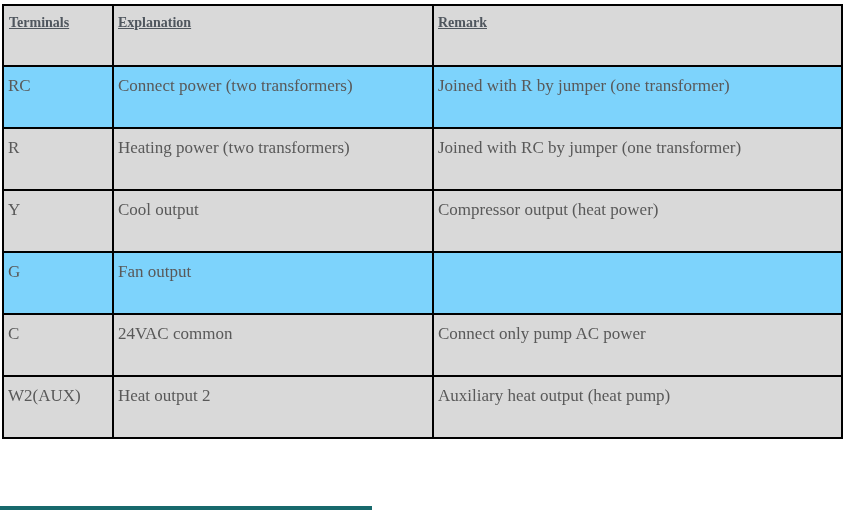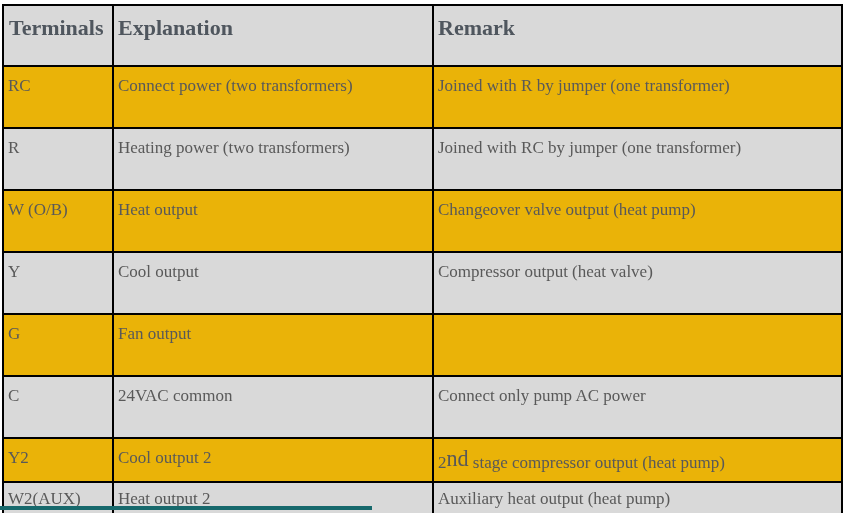--- a/index.html
+++ b/index.html
@@ -36,24 +36,25 @@
     vertical-align:top;
     text-align:left;
     font-size:17px;
     padding:9px 4px 4px 4px;
     overflow:hidden;
   }
   thead tr{height:61px;background:var(--row-shaded);}
   th{
     font-weight:bold;
     color:var(--header-text);
-    font-size:22px;
+    font-size:14px;
+    text-decoration:underline;
   }
   th.terminal-h{text-align:left;padding-left:5px;}
-  tbody tr{height:62px;background:#eab308;}
+  tbody tr{height:62px;background:#7dd3fc;}
   tbody tr.shaded{background:var(--row-shaded);}
   tbody tr:nth-child(7){height:44px;}
   tbody tr:nth-child(8){height:33px;}
   tbody tr:nth-child(8) td{border-bottom:none;padding-top:6px;}
   td.terminal-cell{white-space:nowrap;}
   .nd{
     font-size:1.3em;
     position:relative;
     top:-2px;
   }
@@ -87,44 +88,34 @@
         <tr>
           <td class="terminal-cell">RC</td>
           <td>Connect power (two transformers)</td>
           <td>Joined with R by jumper (one transformer)</td>
         </tr>
         <tr class="shaded">
           <td class="terminal-cell">R</td>
           <td>Heating power (two transformers)</td>
           <td>Joined with RC by jumper (one transformer)</td>
         </tr>
-        <tr>
-          <td class="terminal-cell">W (O/B)</td>
-          <td>Heat output</td>
-          <td>Changeover valve output (heat pump)</td>
-        </tr>
         <tr class="shaded">
           <td class="terminal-cell">Y</td>
           <td>Cool output</td>
-          <td>Compressor output (heat valve)</td>
+          <td>Compressor output (heat power)</td>
         </tr>
         <tr>
           <td class="terminal-cell">G</td>
           <td>Fan output</td>
           <td></td>
         </tr>
         <tr class="shaded">
           <td class="terminal-cell">C</td>
           <td>24VAC common</td>
           <td>Connect only pump AC power</td>
-        </tr>
-        <tr>
-          <td class="terminal-cell">Y2</td>
-          <td>Cool output 2</td>
-          <td><span>2</span><span class="nd">nd</span><span> stage compressor output (heat pump)</span></td>
         </tr>
         <tr class="shaded">
           <td class="terminal-cell">W2(AUX)</td>
           <td>Heat output 2</td>
           <td>Auxiliary heat output (heat pump)</td>
         </tr>
       </tbody>
   </table>
 </div>
 

